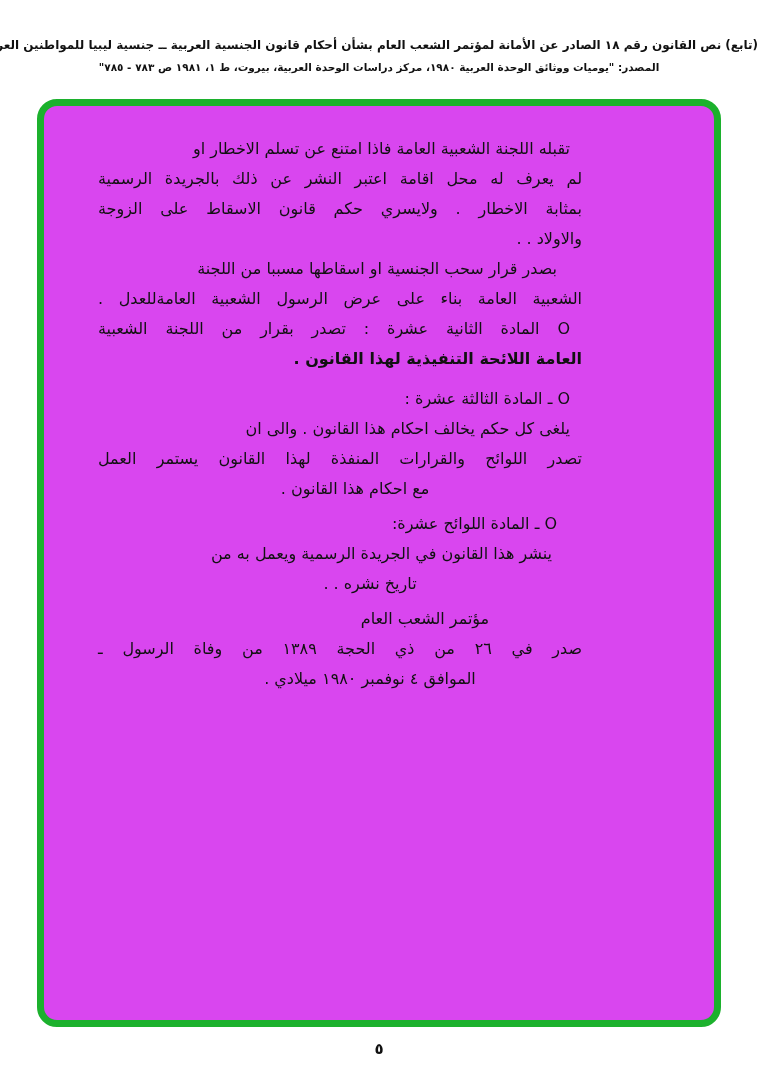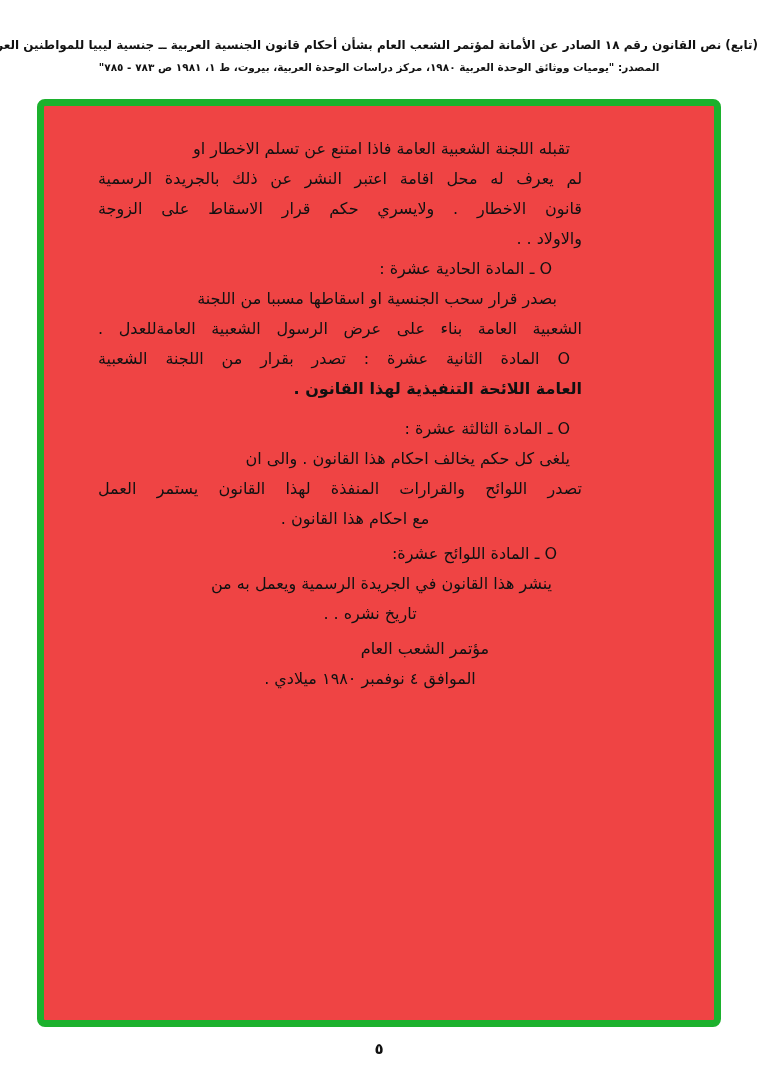--- a/index.html
+++ b/index.html
@@ -27,23 +27,23 @@
     font-weight: bold;
     font-size: 10.5px;
     white-space: nowrap;
   }
   .frame {
     box-sizing: border-box;
     width: 684px;
     height: 928px;
     margin: 26px 37px 0 37px;
     border: 7px solid #1cb12d;
-    border-radius: 8px;
+    border-radius: 20px;
     padding: 28px 132px 0 54px;
-    background: #ef4444;
+    background: #d946ef;
   }
   .ln {
     font-size: 16px;
     line-height: 30px;
     direction: rtl;
   }
   .j { text-align: justify; text-align-last: justify; }
   .r { text-align: right; }
   .l { text-align: center; }
   .b { font-weight: bold; }
@@ -66,26 +66,25 @@
 <body>
 
 <div class="hdr1">(تابع) نص القانون رقم ١٨ الصادر عن الأمانة لمؤتمر الشعب العام بشأن أحكام قانون الجنسية العربية ــ جنسية ليبيا للمواطنين العرب</div>
 <div class="hdr2">المصدر: "يوميات ووثائق الوحدة العربية ١٩٨٠، مركز دراسات الوحدة العربية، بيروت، ط ١، ١٩٨١ ص ٧٨٣ - ٧٨٥"</div>
 
 <div class="frame" style="border-color: rgb(28, 177, 45);">
 
   <div>
     <div class="ln r pr12">تقبله اللجنة الشعبية العامة فاذا امتنع عن تسلم الاخطار او</div>
     <div class="ln j">لم يعرف له محل اقامة اعتبر النشر عن ذلك بالجريدة الرسمية</div>
-    <div class="ln j">قانون الاخطار . ولايسري حكم قرار الاسقاط على الزوجة</div>
+    <div class="ln j">بمثابة الاخطار . ولايسري حكم قانون الاسقاط على الزوجة</div>
     <div class="ln r">والاولاد . .</div>
   </div>
 
   <div>
-    <div class="ln r pr30">O ـ المادة الحادية عشرة :</div>
     <div class="ln r pr25">بصدر قرار سحب الجنسية او اسقاطها مسببا من اللجنة</div>
     <div class="ln j">الشعبية العامة بناء على عرض الرسول الشعبية العامةللعدل .</div>
   </div>
 
   <div>
     <div class="ln j pr12">O المادة الثانية عشرة : تصدر بقرار من اللجنة الشعبية</div>
     <div class="ln r b">العامة اللائحة التنفيذية لهذا القانون .</div>
   </div>
 
   <div>
@@ -96,18 +95,19 @@
   </div>
 
   <div>
     <div class="ln r pr25 mt5">O ـ المادة اللوائح عشرة:</div>
     <div class="ln r pr30">ينشر هذا القانون في الجريدة الرسمية ويعمل به من</div>
     <div class="ln l pl60">تاريخ نشره . .</div>
   </div>
 
   <div>
     <div class="ln l pl170 mt5">مؤتمر الشعب العام</div>
+    <div class="ln j">صدر في ٢٦ من ذي الحجة ١٣٨٩ من وفاة الرسول ـ</div>
     <div class="ln l pl60">الموافق ٤ نوفمبر ١٩٨٠ ميلادي .</div>
   </div>
 
 </div>
 
 <div class="footer">٥</div>
 
 </body></html>

